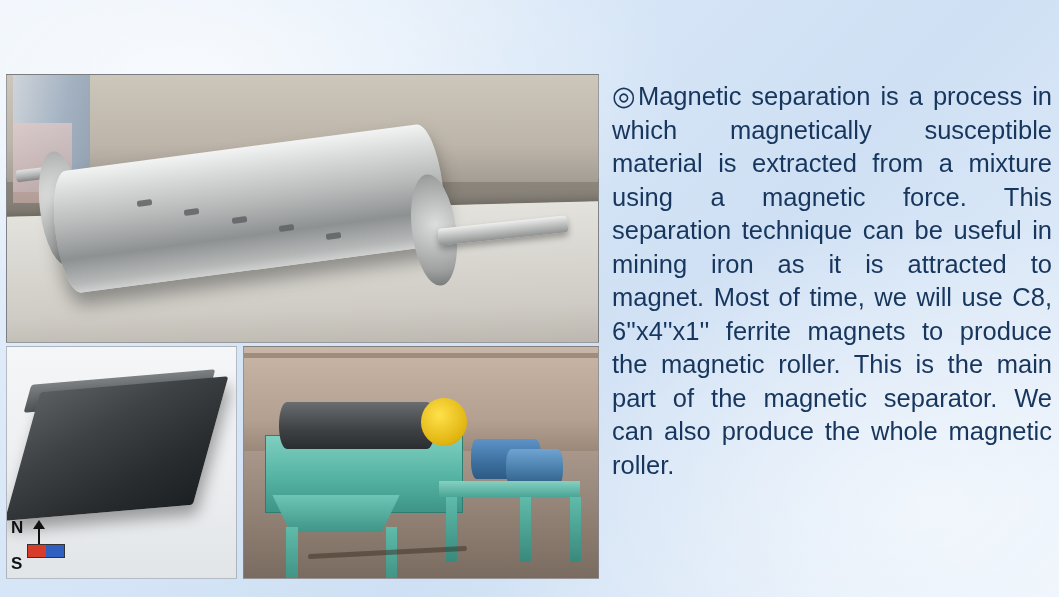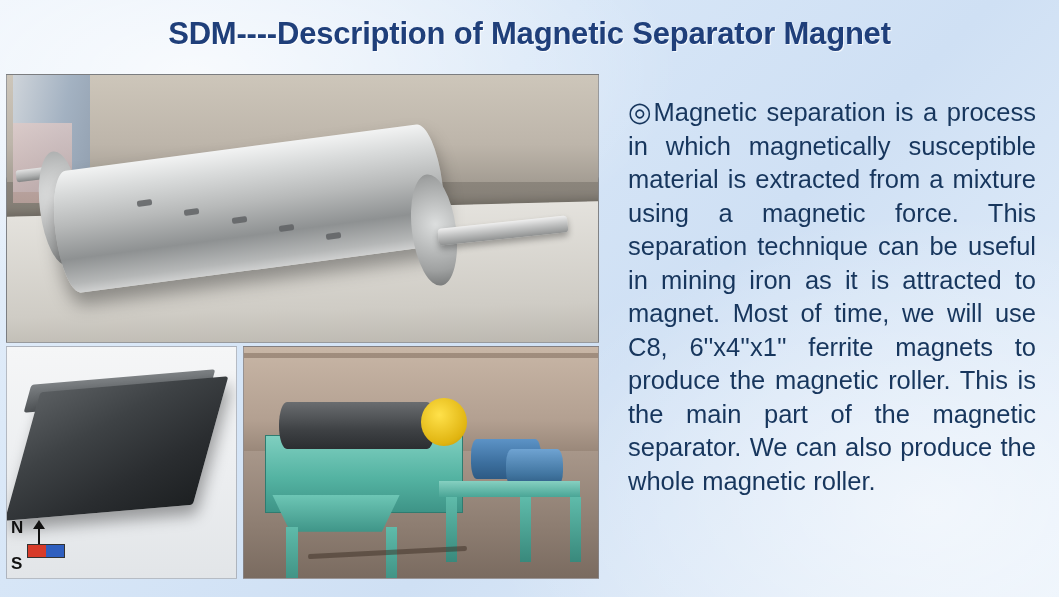--- a/index.html
+++ b/index.html
@@ -291,32 +291,31 @@
     width: 440px;
     z-index: 3;
   }
   .body-text {
     font-size: 25.5px;
     line-height: 33.5px;
     color: #17365d;
     text-align: justify;
     text-justify: inter-character;
     word-spacing: 0.5px;
-    margin: 16px;
+    margin: 0;
   }
   .body-text .bullet {
     font-size: 27px;
   }
 </style>
 </head>
 <body>
 
 <div class="slide">
 
-  <div class="title">SDM----Description of Magnetic Separator Magnet</div>
 
   <div class="left-col">
 
     <div class="photo photo-roller">
       <div class="roller-wall"></div>
       <div class="roller-floor"></div>
       <div class="roller-curtain"></div>
       <div class="roller-curtain2"></div>
       <div class="roller-cloth"></div>
       <div class="roller-shaft-left"></div>

